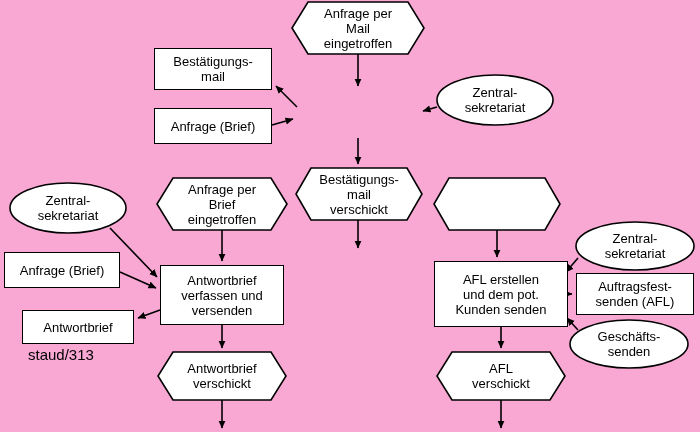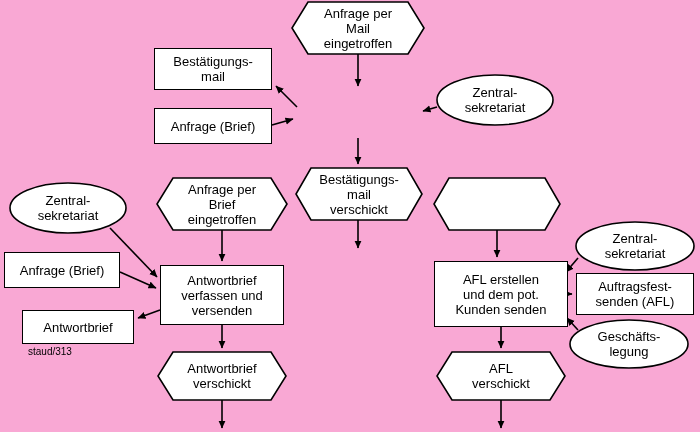--- a/index.html
+++ b/index.html
@@ -43,21 +43,21 @@
     border: none;
   }
   .hex-label, .ell-label {
     position: relative;
     z-index: 2;
     width: 100%;
     text-align: center;
   }
   .caption {
     position: absolute;
-    font-size: 10px;
+    font-size: 15px;
     color: #000000;
     font-family: "Liberation Sans", sans-serif;
   }
 </style>
 </head>
 <body>
 
 <div id="canvas">
 
   <svg id="svg-layer" viewBox="0 0 700 432" xmlns="http://www.w3.org/2000/svg">
@@ -199,21 +199,21 @@
 sekretariat</span>
   </div>
 
   <div class="node rect" style="left:576px; top:273px; width:118px; height:42px;">
     <span>Auftragsfest-
 senden (AFL)</span>
   </div>
 
   <div class="node ellipsewrap" style="left:570px; top:320px; width:118px; height:48px;">
     <span class="ell-label">Geschäfts-
-legung</span>
+senden</span>
   </div>
 
   <div class="node hexwrap" style="left:437px; top:352px; width:128px; height:48px;">
     <span class="hex-label">AFL
 verschickt</span>
   </div>
 
   <div class="caption" style="left:28px; top:346px;">staud/313</div>
 
 </div>

